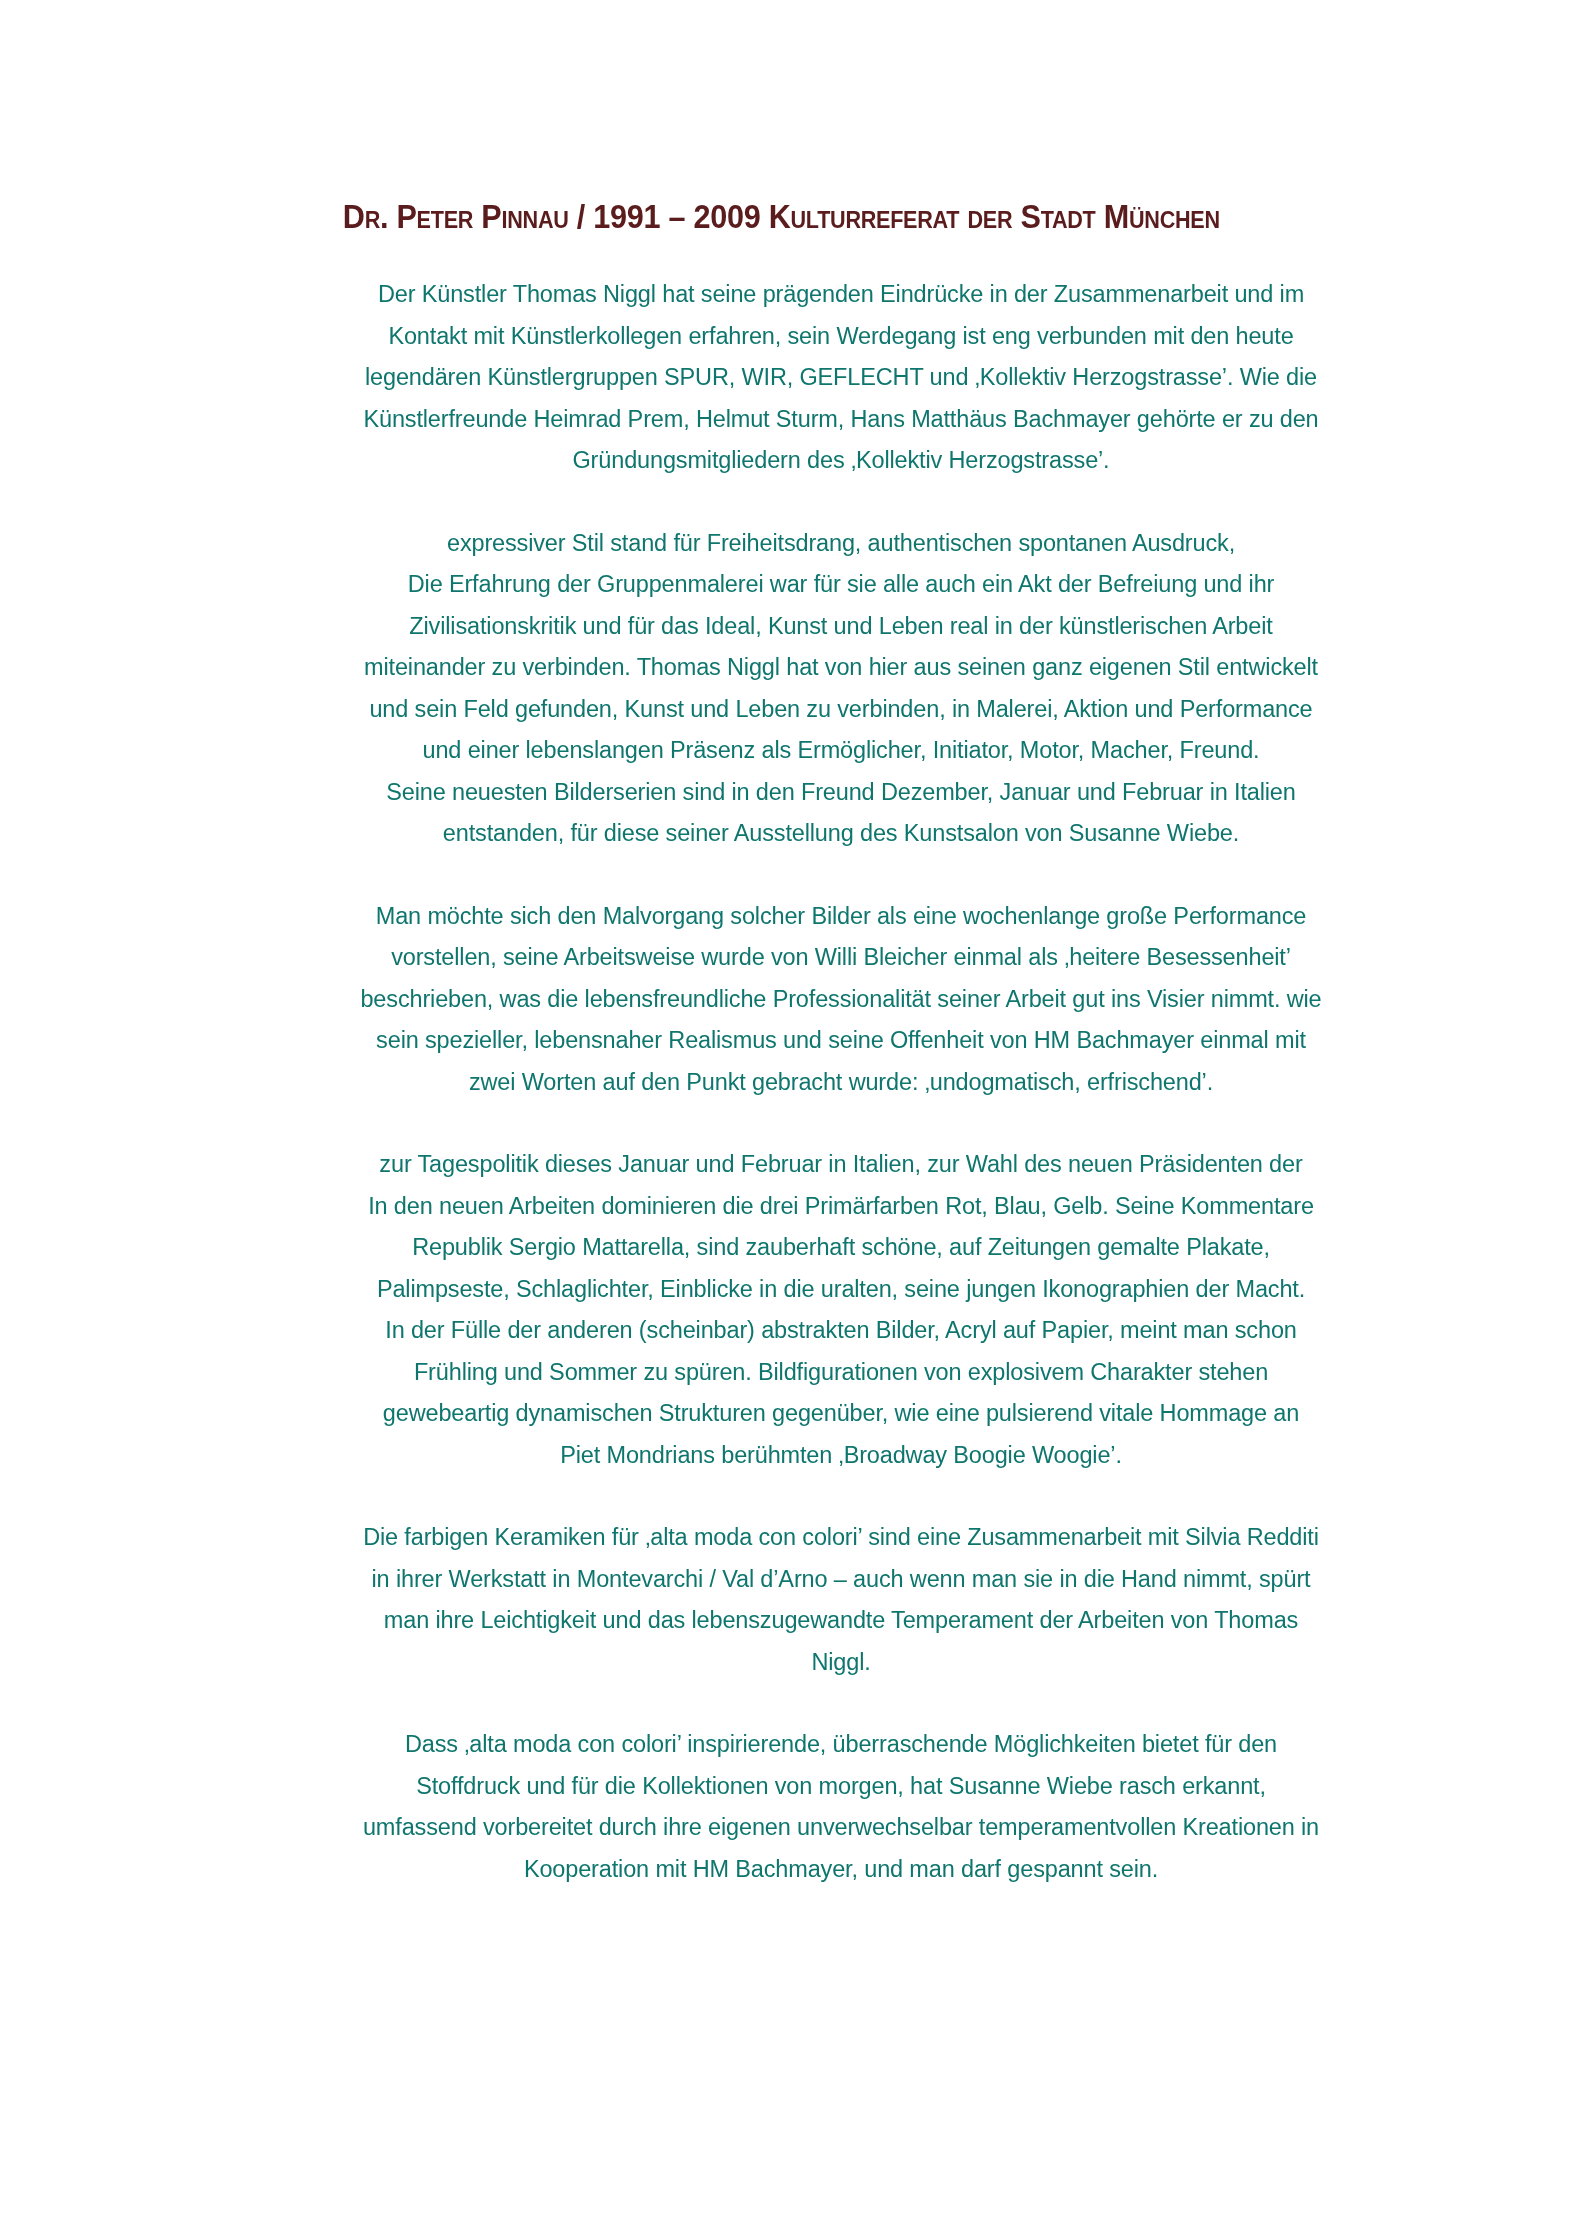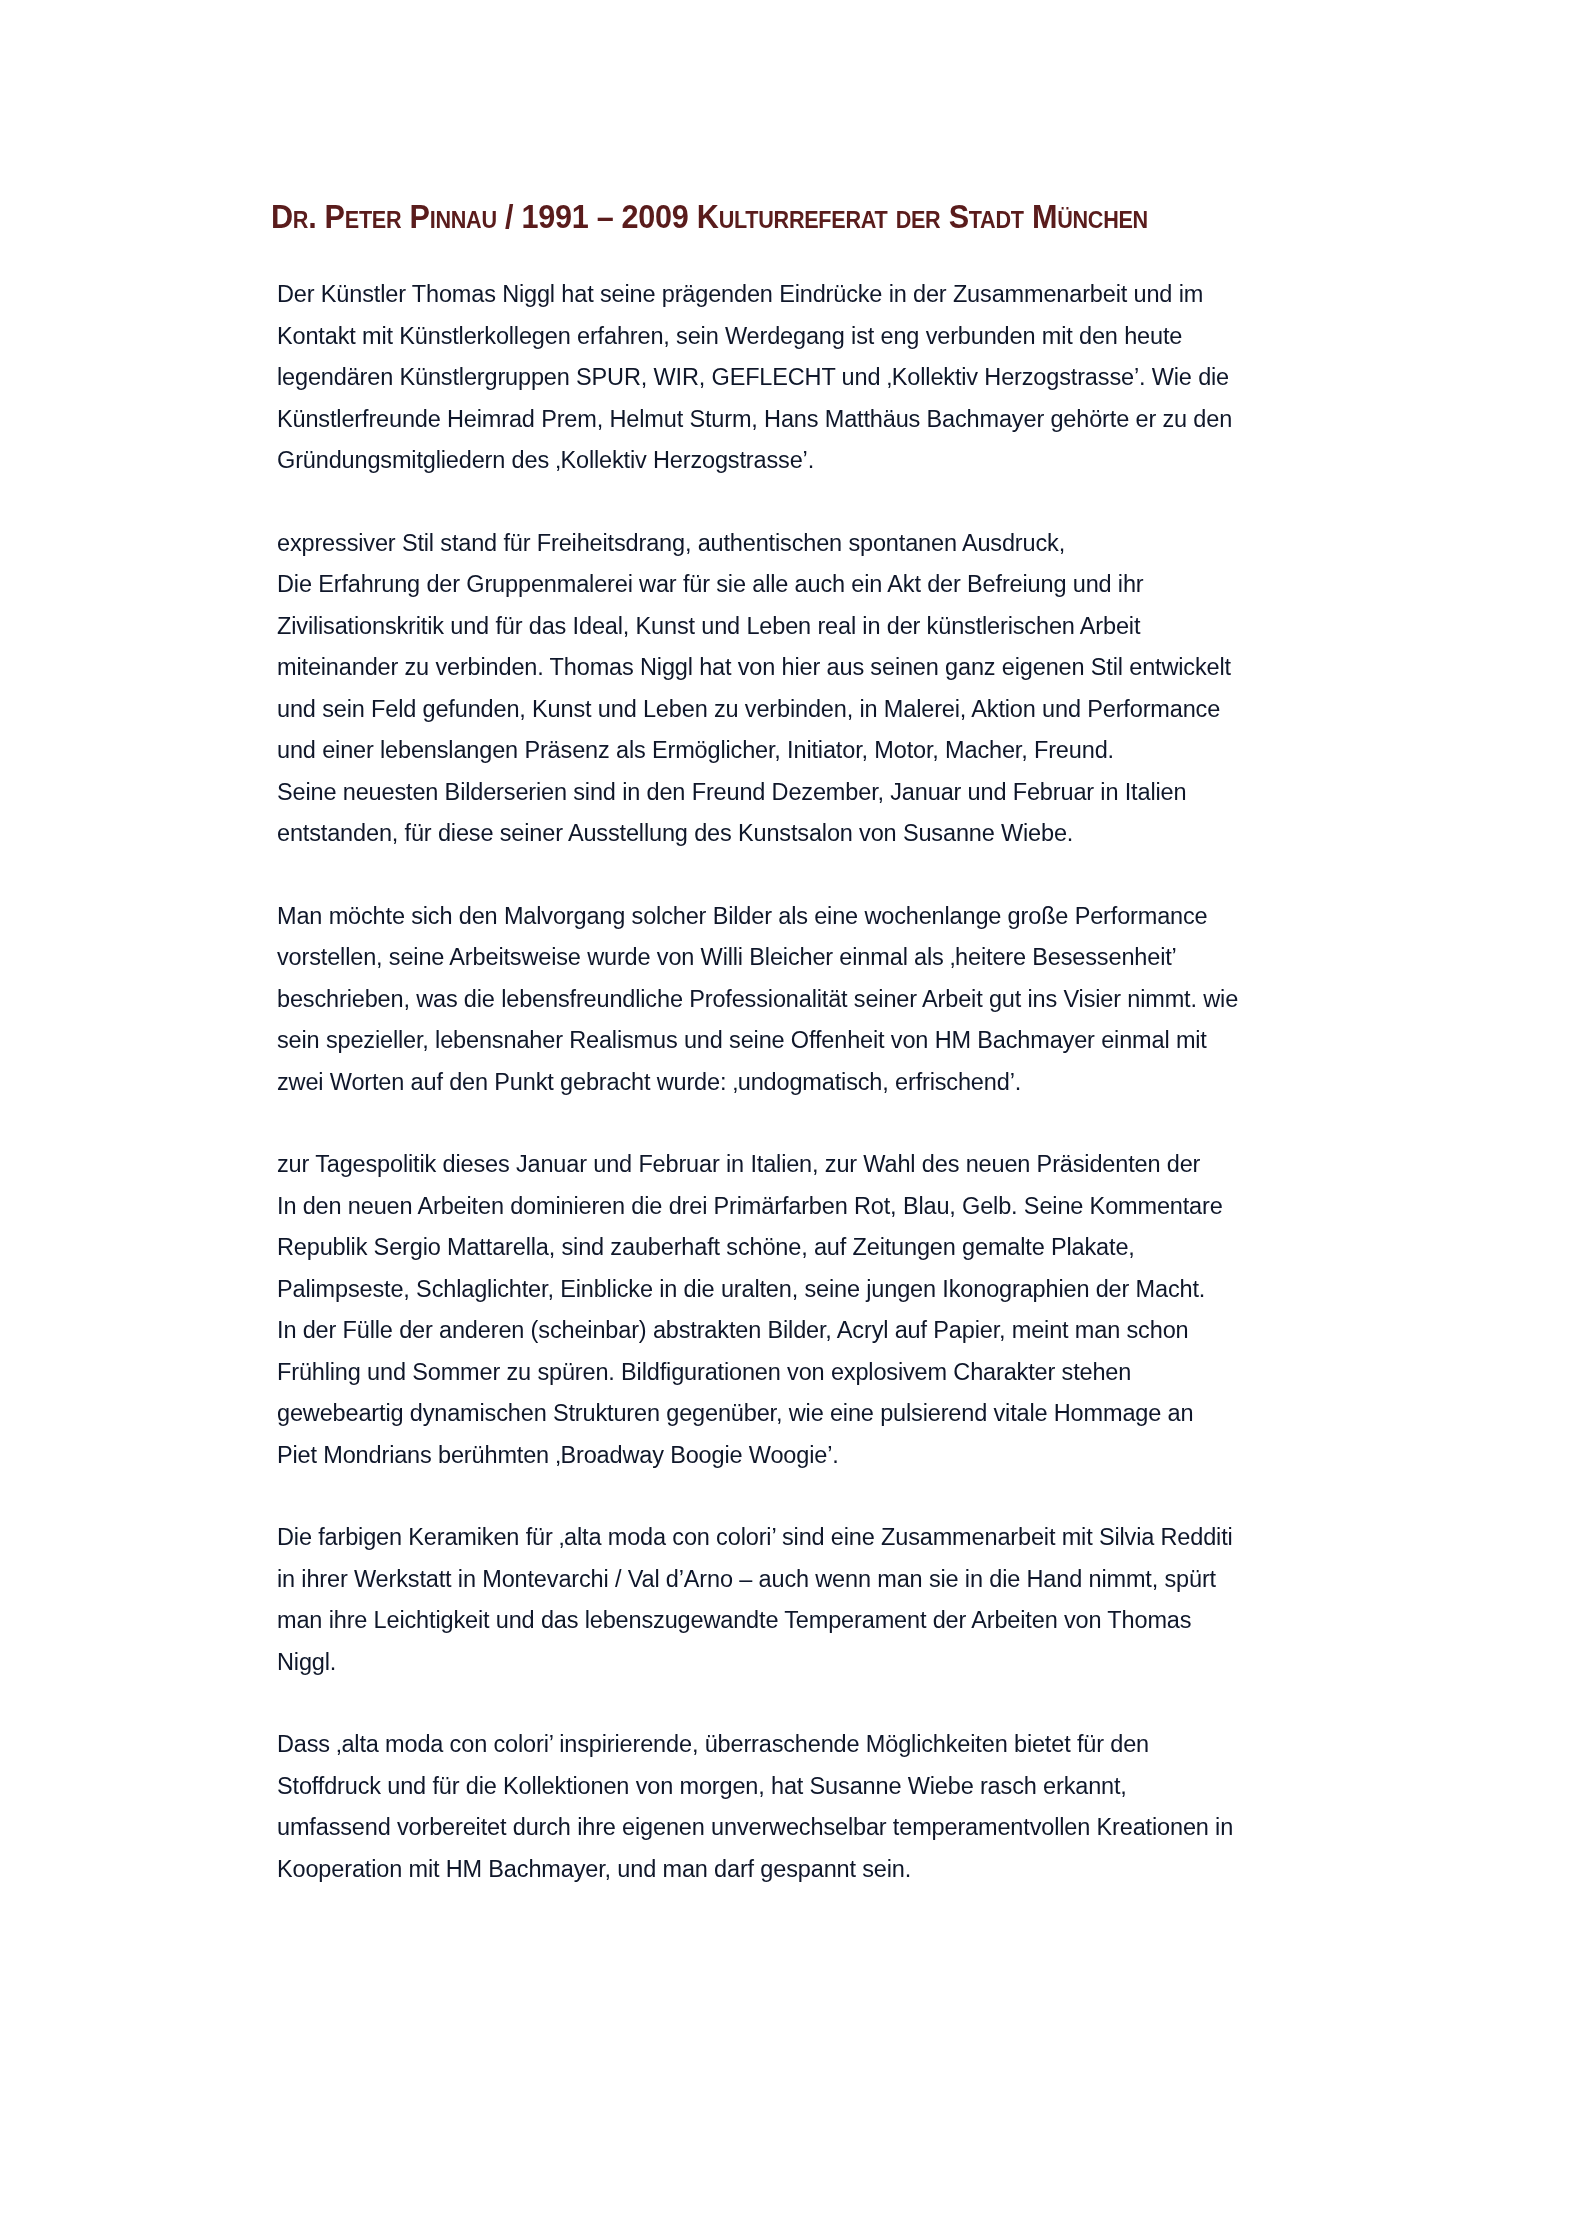--- a/index.html
+++ b/index.html
@@ -11,40 +11,41 @@
       width: 1584px;
       height: 2240px;
       position: relative;
       overflow: hidden;
     }
     .page {
       position: absolute;
       left: 265px;
       top: 196px;
       width: 1140px;
+      text-align: center;
     }
     .heading {
       margin: 0 0 38px 6px;
       color: #5a1c1c;
       font-family: "Liberation Sans", sans-serif;
       font-weight: bold;
       font-size: 34px;
       letter-spacing: -0.3px;
       white-space: nowrap;
       line-height: 40px;
       font-variant: small-caps;
       transform: scaleX(0.9);
       transform-origin: left center;
     }
     .para {
       margin: 0 0 41px 12px;
       font-family: "Liberation Sans", sans-serif;
       font-size: 23.5px;
       line-height: 41.5px;
-      color: #0f172a;
+      color: #0f766e;
       letter-spacing: -0.15px;
     }
     .line {
       display: block;
       white-space: nowrap;
     }
   </style>
 </head>
 <body>
 

